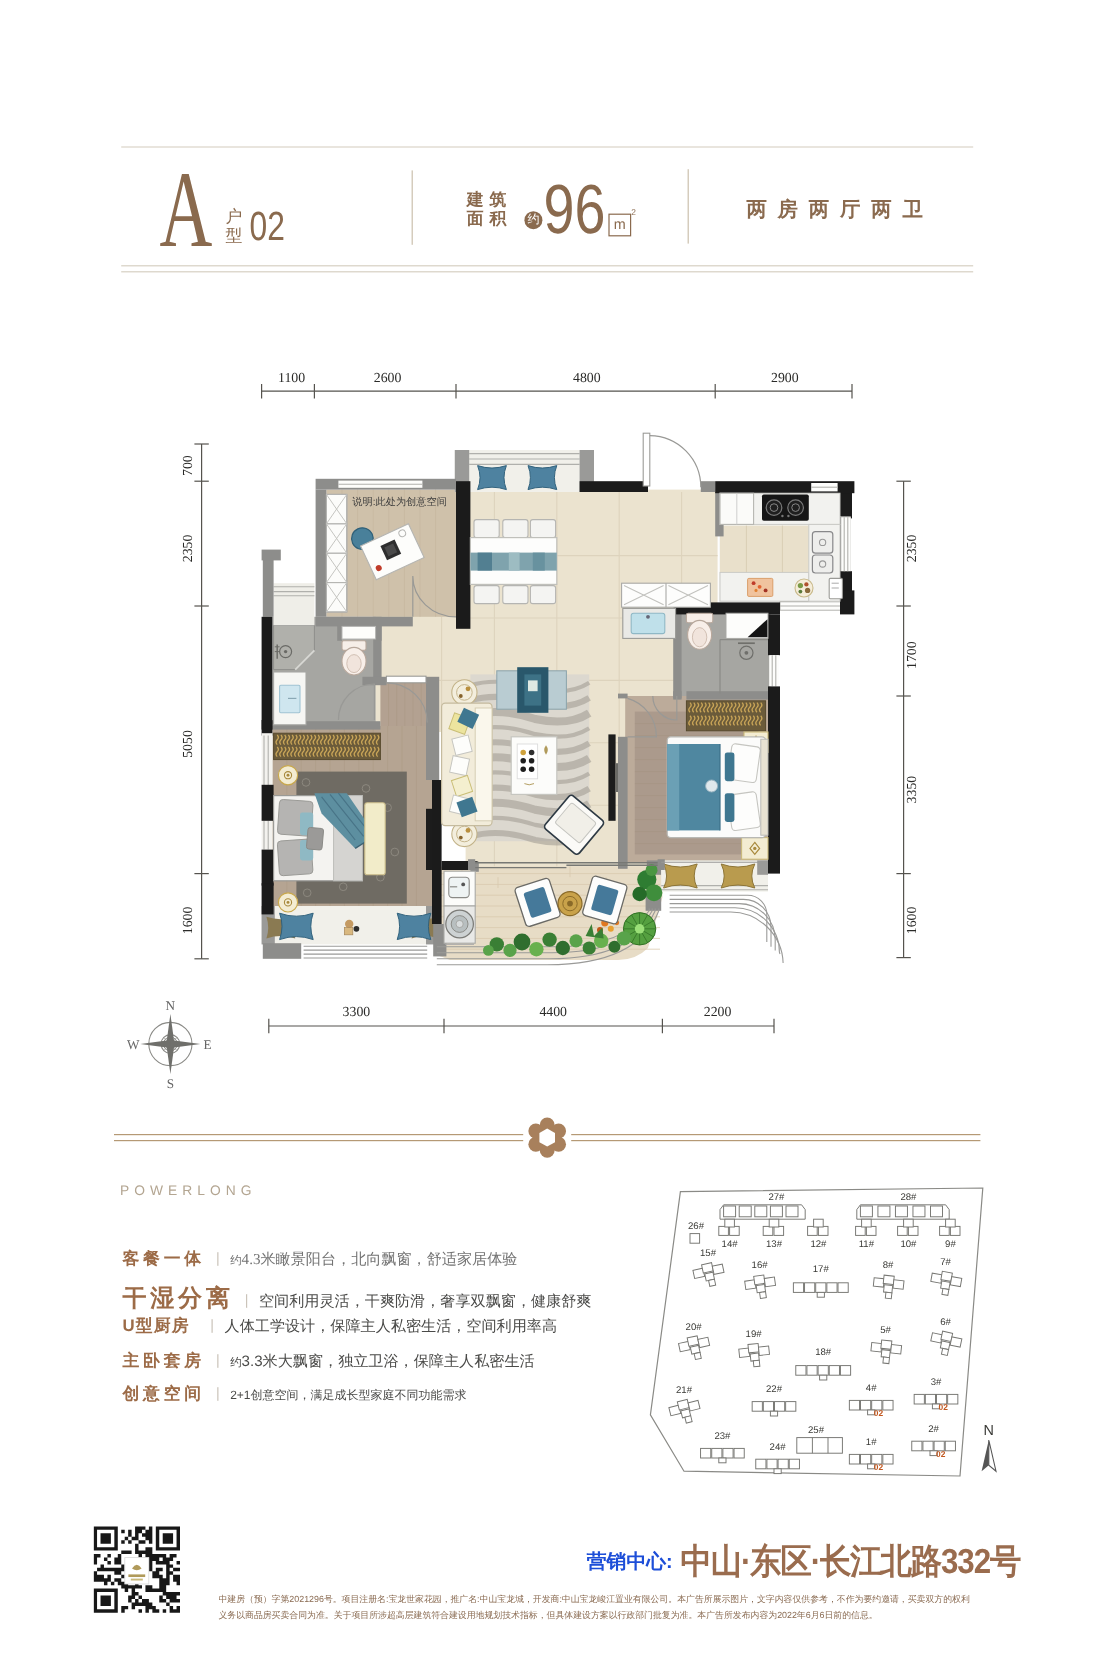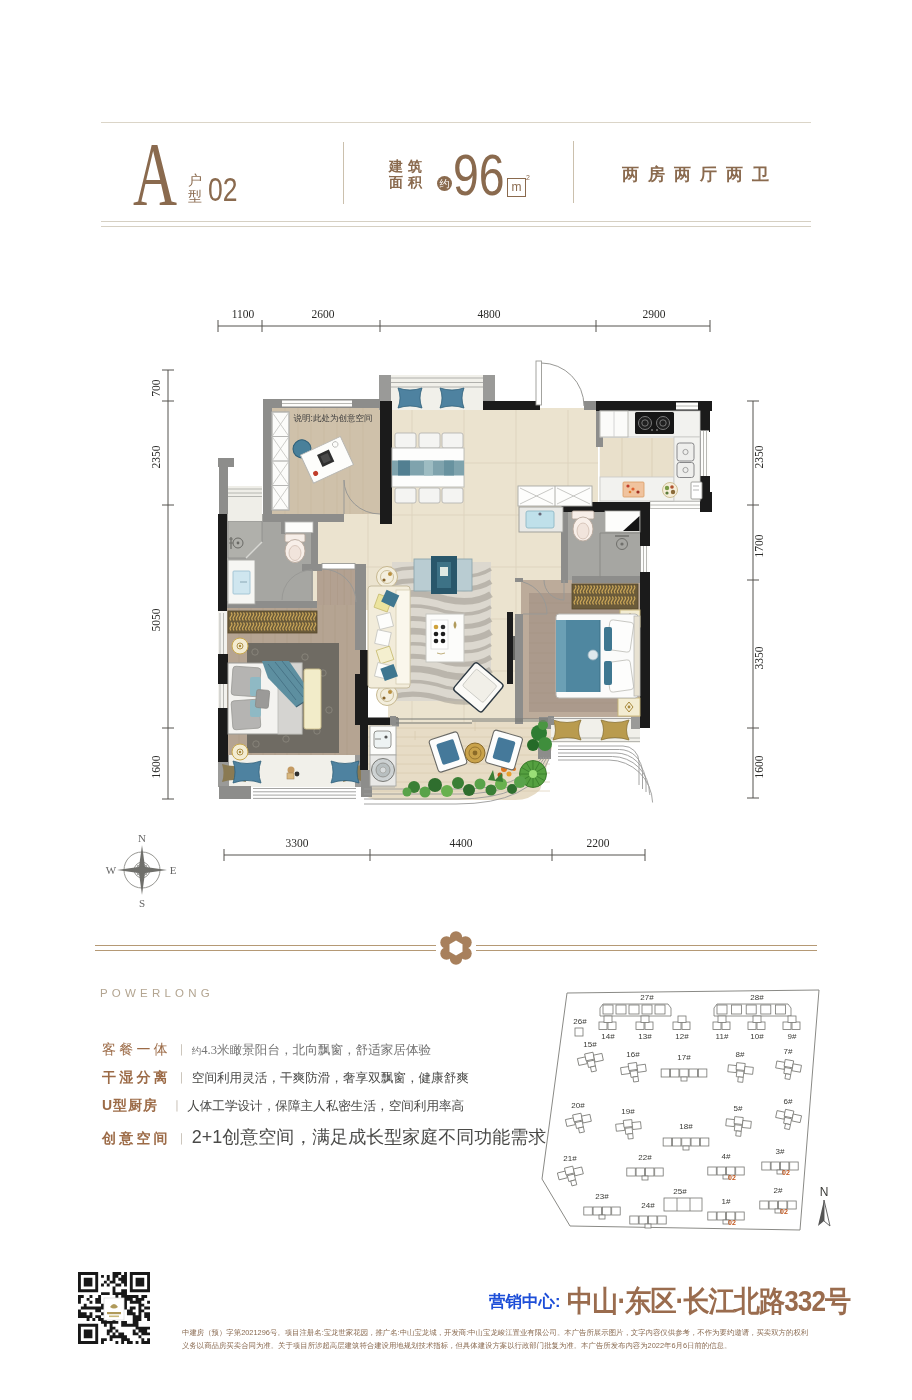--- a/index.html
+++ b/index.html
@@ -1040,24 +1040,25 @@
       <circle cx="8.5" cy="23.5" r="6.2"></circle>
       <circle cx="8.5" cy="12.5" r="6.2"></circle>
 <circle cx="18" cy="18" r="8"></circle>
 </g>
 <polygon points="18,10.5 24.5,14.2 24.5,21.8 18,25.5 11.5,21.8 11.5,14.2" fill="#fff"></polygon>
 </svg>
 
 <div class="abs" style="left:100px;top:987px;font-size:11.5px;letter-spacing:4.2px;color:#b3a591;">POWERLONG</div>
 
 <div class="abs" style="left:102px;top:1040px;width:490px;">
-<div style="height:28.2px;"><span style="color:#9c6b47;font-weight:normal;font-size:14px;letter-spacing:3.2px;">客餐一体</span><span style="color:#c9c2b8;margin:0 4px 0 5px;font-size:12px;">丨</span><span style="color:#737373;font-size:12.6px;font-family:Liberation Serif, serif;"><span style="font-size:9.5px;">约</span>4.3米瞰景阳台，北向飘窗，舒适家居体验</span></div>
-<div style="height:28.2px;"><span style="color:#9c6b47;font-weight:bold;font-size:14px;letter-spacing:3.2px;">干湿分离</span><span style="color:#c9c2b8;margin:0 4px 0 5px;font-size:12px;">丨</span><span style="color:#4a4a48;font-size:12.6px;">空间利用灵活，干爽防滑，奢享双飘窗，健康舒爽</span></div>
+<div style="height:28.2px;"><span style="color:#9c6b47;font-weight:bold;font-size:14px;letter-spacing:3.2px;">客餐一体</span><span style="color:#c9c2b8;margin:0 4px 0 5px;font-size:12px;">丨</span><span style="color:#737373;font-size:12.6px;font-family:Liberation Serif, serif;"><span style="font-size:9.5px;">约</span>4.3米瞰景阳台，北向飘窗，舒适家居体验</span></div>
+<div style="height:28.2px;"><span style="color:#9c6b47;font-weight:bold;font-size:20px;letter-spacing:3.2px;">干湿分离</span><span style="color:#c9c2b8;margin:0 4px 0 5px;font-size:12px;">丨</span><span style="color:#4a4a48;font-size:12.6px;">空间利用灵活，干爽防滑，奢享双飘窗，健康舒爽</span></div>
 <div style="height:28.2px;"><span style="color:#9c6b47;font-weight:bold;font-size:14px;letter-spacing:1px;">U型厨房</span><span style="color:#c9c2b8;margin:0 4px 0 13px;font-size:12px;">丨</span><span style="color:#4a4a48;font-size:12.6px;">人体工学设计，保障主人私密生活，空间利用率高</span></div>
-<div style="height:28.2px;"><span style="color:#9c6b47;font-weight:bold;font-size:14px;letter-spacing:3.2px;">创意空间</span><span style="color:#c9c2b8;margin:0 4px 0 5px;font-size:12px;">丨</span><span style="color:#4a4a48;font-size:18px;">2+1创意空间，满足成长型家庭不同功能需求</span></div>
+<div style="height:28.2px;"><span style="color:#9c6b47;font-weight:bold;font-size:14px;letter-spacing:3.2px;">主卧套房</span><span style="color:#c9c2b8;margin:0 4px 0 5px;font-size:12px;">丨</span><span style="color:#4a4a48;font-size:12.6px;"><span style="font-size:9.5px;">约</span>3.3米大飘窗，独立卫浴，保障主人私密生活</span></div>
+<div style="height:28.2px;"><span style="color:#9c6b47;font-weight:bold;font-size:14px;letter-spacing:3.2px;">创意空间</span><span style="color:#c9c2b8;margin:0 4px 0 5px;font-size:12px;">丨</span><span style="color:#4a4a48;font-size:10px;">2+1创意空间，满足成长型家庭不同功能需求</span></div>
 </div>
 
 <svg class="abs" style="left:530px;top:975px" width="320" height="270" viewBox="530 975 320 270" xmlns="http://www.w3.org/2000/svg">
 <g id="sp">
 
 <g>
         <path d="M567,993 L819,990 L800,1230 L570,1226 L542,1179 Z" fill="none" stroke="#8a8a86" stroke-width="1"></path>
       </g>
 
 <g>

